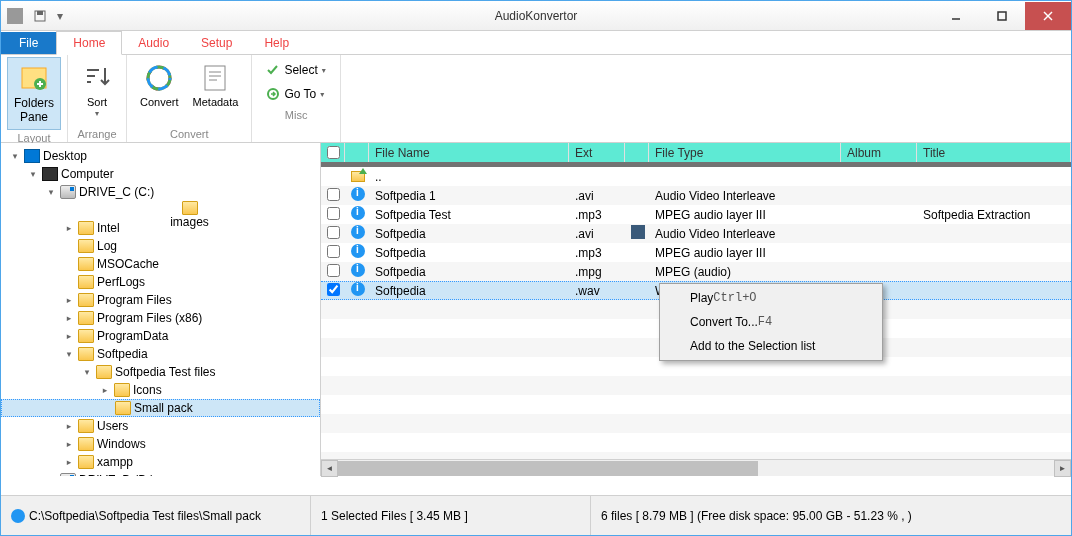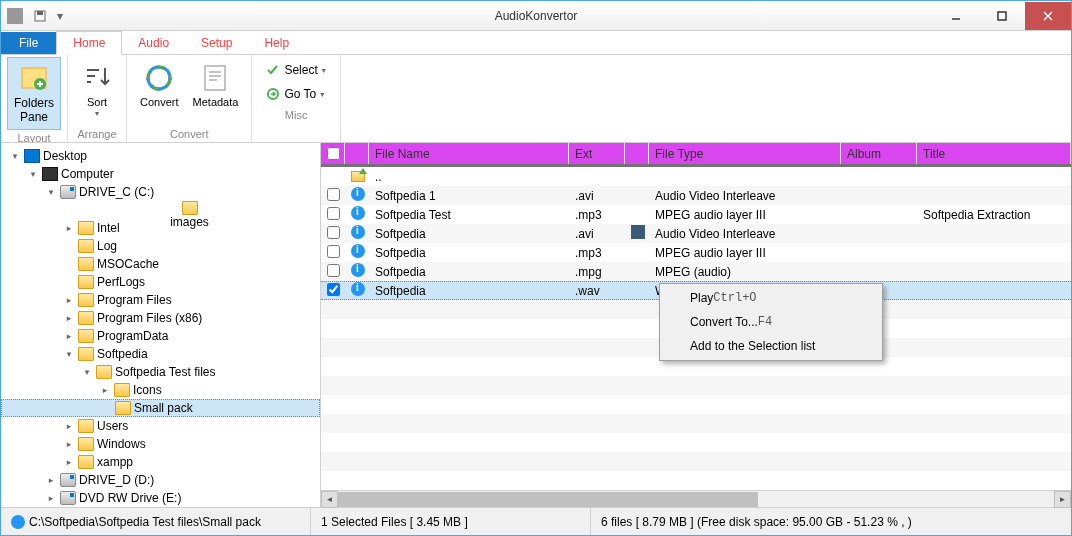--- a/index.html
+++ b/index.html
@@ -34,21 +34,21 @@
 .tnode { display: flex; align-items: center; height: 18px; padding-right: 4px; cursor: pointer; white-space: nowrap; }
 .tnode.sel { background: #cde6f7; border: 1px dotted #3399ff; }
 .ttoggle { width: 12px; text-align: center; color: #666; font-size: 9px; }
 .ticon { width: 16px; height: 14px; margin: 0 3px; flex-shrink: 0; }
 .folder-ico { background: linear-gradient(#ffe9a2, #f9c74f); border: 1px solid #d4a017; border-radius: 1px; }
 .drive-ico { background: linear-gradient(#eee, #bbb); border: 1px solid #888; border-radius: 2px; position: relative; }
 .drive-ico::after { content: ""; position: absolute; right: 1px; top: 1px; width: 4px; height: 4px; background: #0078d7; }
 .comp-ico { background: #333; border: 1px solid #111; }
 .desk-ico { background: #0078d7; border: 1px solid #005a9e; }
 .list-pane { flex: 1; display: flex; flex-direction: column; min-width: 0; position: relative; }
-.list-head { display: flex; height: 24px; border-bottom: 3px solid #737373; background: #d946ef; }
+.list-head { display: flex; height: 24px; border-bottom: 5px solid #737373; background: #5eead4; }
 .lh { border-right: 1px solid #e0e0e0; display: flex; align-items: center; padding: 0 6px; color: #333; position: relative; }
 .lh-chk { width: 24px; }
 .lh-ico { width: 24px; }
 .lh-name { width: 200px; }
 .lh-ext { width: 56px; }
 .lh-tico { width: 24px; }
 .lh-type { width: 192px; }
 .lh-album { width: 76px; }
 .lh-title { flex: 1; }
 .list-body { flex: 1; overflow: hidden; background: #fff; }
@@ -68,21 +68,21 @@
 .fi-ico::after { content: "i"; color: #fff; font-weight: bold; font-size: 10px; position: absolute; left: 5px; top: 0; }
 .up-ico { width: 14px; height: 14px; display: inline-block; position: relative; }
 .up-ico::before { content: ""; position: absolute; left: 0; bottom: 0; width: 12px; height: 9px; background: linear-gradient(#ffe9a2, #f9c74f); border: 1px solid #d4a017; }
 .up-ico::after { content: ""; position: absolute; right: -2px; top: 0; width: 0; height: 0; border-left: 4px solid transparent; border-right: 4px solid transparent; border-bottom: 6px solid #4caf50; }
 .ctxmenu { position: absolute; left: 338px; top: 140px; width: 224px; background: #f0f0f0; border: 1px solid #a0a0a0; box-shadow: 3px 3px 5px rgba(0,0,0,0.3); padding: 2px; z-index: 100; }
 .ctx-item { display: flex; justify-content: flex-start; padding: 5px 20px 5px 28px; cursor: pointer; }
 .ctx-sc { color: #555; font-family: Liberation Mono, monospace; }
 .hscroll { height: 17px; background: #f0f0f0; border-top: 1px solid #d0d0d0; display: flex; align-items: center; }
 .hscroll-btn { width: 17px; height: 17px; background: #e0e0e0; border: 1px solid #c0c0c0; display: flex; align-items: center; justify-content: center; font-size: 8px; color: #555; }
 .hscroll-thumb { height: 15px; background: #c0c0c0; margin-left: 0; }
-.status { height: 28px; border-top: 1px solid #d0d0d0; display: flex; align-items: center; background: #f0f0f0; }
+.status { height: 40px; border-top: 1px solid #d0d0d0; display: flex; align-items: center; background: #f0f0f0; margin-top: 19px; }
 .status-cell { padding: 0 10px; border-right: 1px solid #d0d0d0; height: 100%; display: flex; align-items: center; gap: 4px; }
 .status-ico { width: 14px; height: 14px; border-radius: 50%; background: #2196f3; }
 svg { display: block; }
 </style>
 </head>
 <body>
 
 <div class="titlebar">
   <div class="titlebar-left">
     <div class="titlebar-icon"></div>

